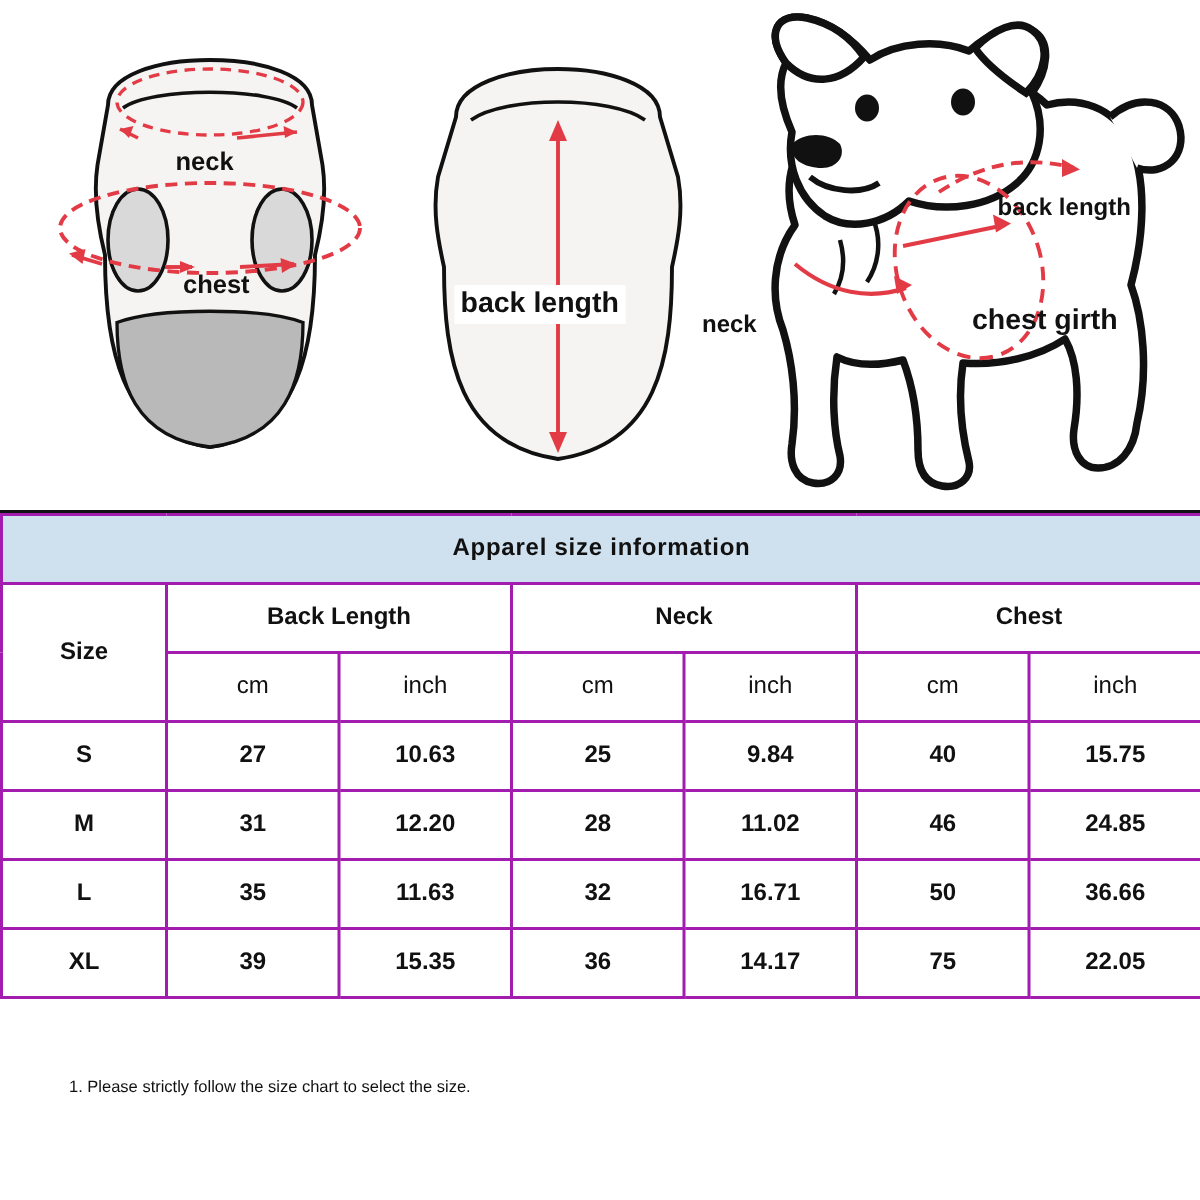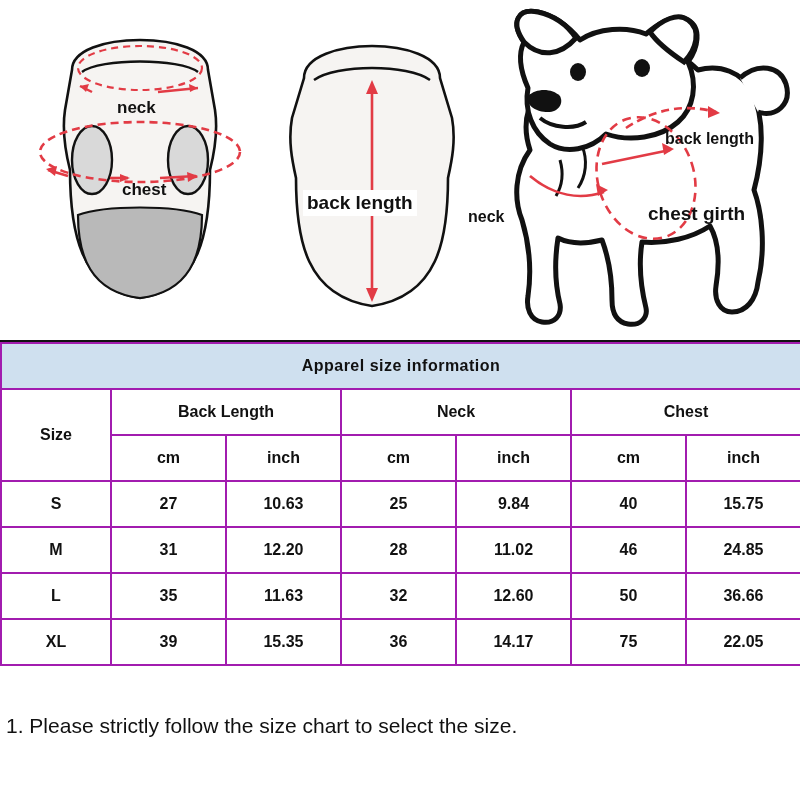--- a/index.html
+++ b/index.html
@@ -67,45 +67,46 @@
     height: 54px;
     letter-spacing: 0.5px;
   }
   .grp-row td {
     font-size: 20px;
     font-weight: bold;
     height: 42px;
   }
   .unit-row td {
     font-size: 18px;
-    font-weight: bold;
+    font-weight: normal;
     height: 42px;
     margin-left: 28px;
   }
   .size-col {
     font-weight: bold;
     font-size: 21px;
   }
   tbody td {
     font-weight: bold;
     height: 47px;
   }
   .notes {
     position: absolute;
     left: 0;
     top: 708px;
     width: 800px;
     box-sizing: border-box;
     padding: 4px 6px 0 6px;
   }
   .note-line {
-    font-size: 21px;
+    font-size: 11px;
     color: #111;
     line-height: 27px;
     white-space: nowrap;
+    margin-left: 40px;
   }
 </style>
 </head>
 <body>
 
 <div class="page">
 
   <div class="illus">
 
     <svg width="260" height="340" viewBox="0 0 260 340" style="position:absolute;left:10px;top:0;">
@@ -268,21 +269,21 @@
           <td>28</td>
           <td>11.02</td>
           <td>46</td>
           <td>24.85</td>
         </tr>
         <tr>
           <td class="size-col">L</td>
           <td>35</td>
           <td>11.63</td>
           <td>32</td>
-          <td>12.60</td>
+          <td>16.71</td>
           <td>50</td>
           <td>36.66</td>
         </tr>
         <tr>
           <td class="size-col">XL</td>
           <td>39</td>
           <td>15.35</td>
           <td>36</td>
           <td>14.17</td>
           <td>75</td>

